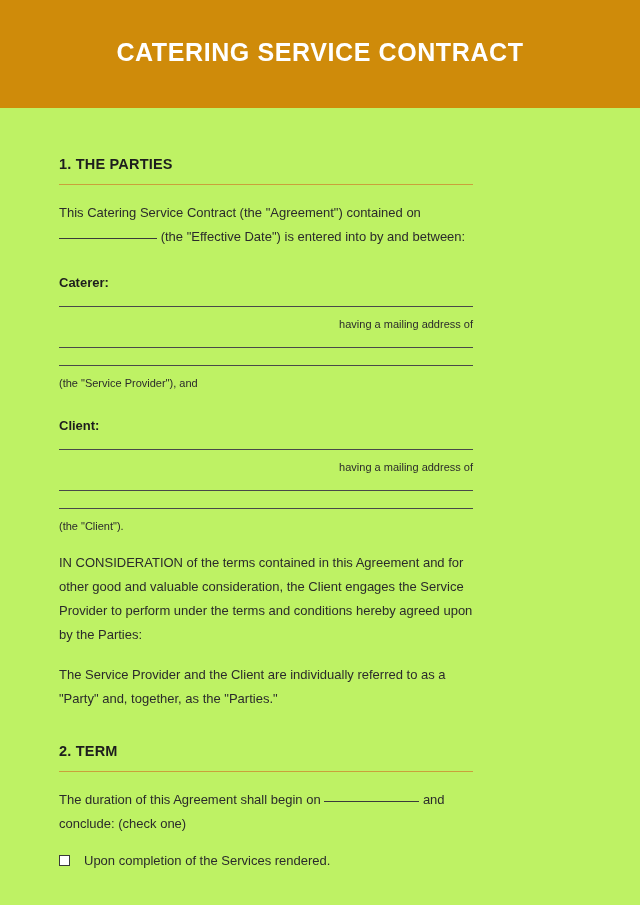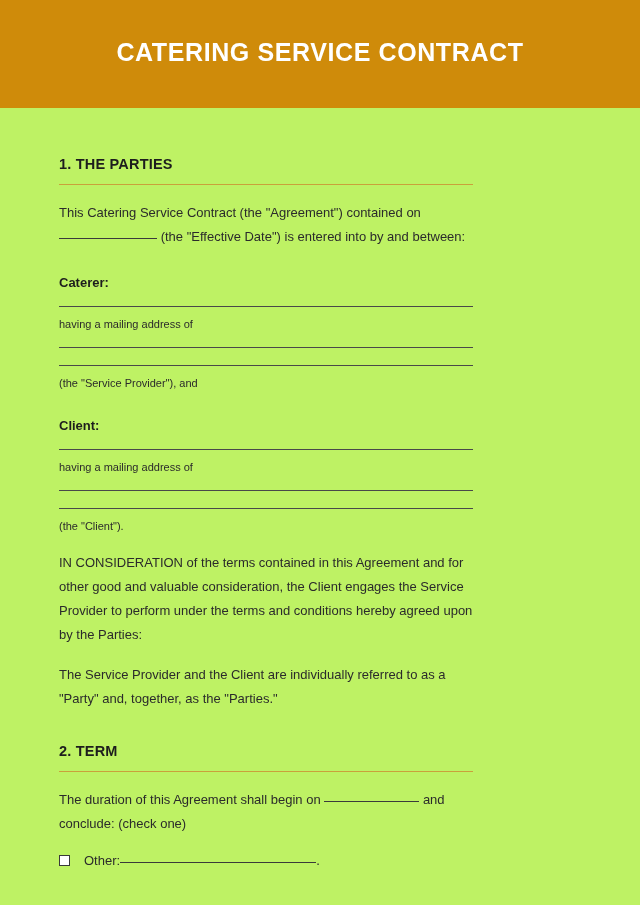--- a/index.html
+++ b/index.html
@@ -96,20 +96,21 @@
     height: 0;
     border-top: 1.4px solid #494949;
     margin-top: 16px;
   }
   .small-note {
     font-size: 11px;
     line-height: 18px;
     color: #2b2b2b;
     margin: 0;
     padding-top: 8px;
+    text-align: right;
   }
   .fill-rule.gap2 { margin-top: 14px; }
   .fill-rule.gap3 { margin-top: 17px; }
 
   .caption {
     font-size: 11px;
     line-height: 18px;
     color: #2b2b2b;
     margin: 0;
     padding-top: 8px;
@@ -178,21 +179,20 @@
     <h2 class="section-heading">2. TERM</h2>
     <div class="heading-rule"></div>
 
     <p class="para">
       <span>The duration of this Agreement shall begin on</span>
       <span class="blank w95"></span>
       <span>and conclude: (check one)</span>
     </p>
 
 
-
     <div class="check-row">
       <span class="checkbox"></span>
-      <span class="check-label"><span>Other:</span><span class="blank w196"></span><span>.</span>
-      </span>
+      <span class="check-label">Upon completion of the Services rendered.</span>
     </div>
+
 
   </div>
 </div>
 
 </body></html>

